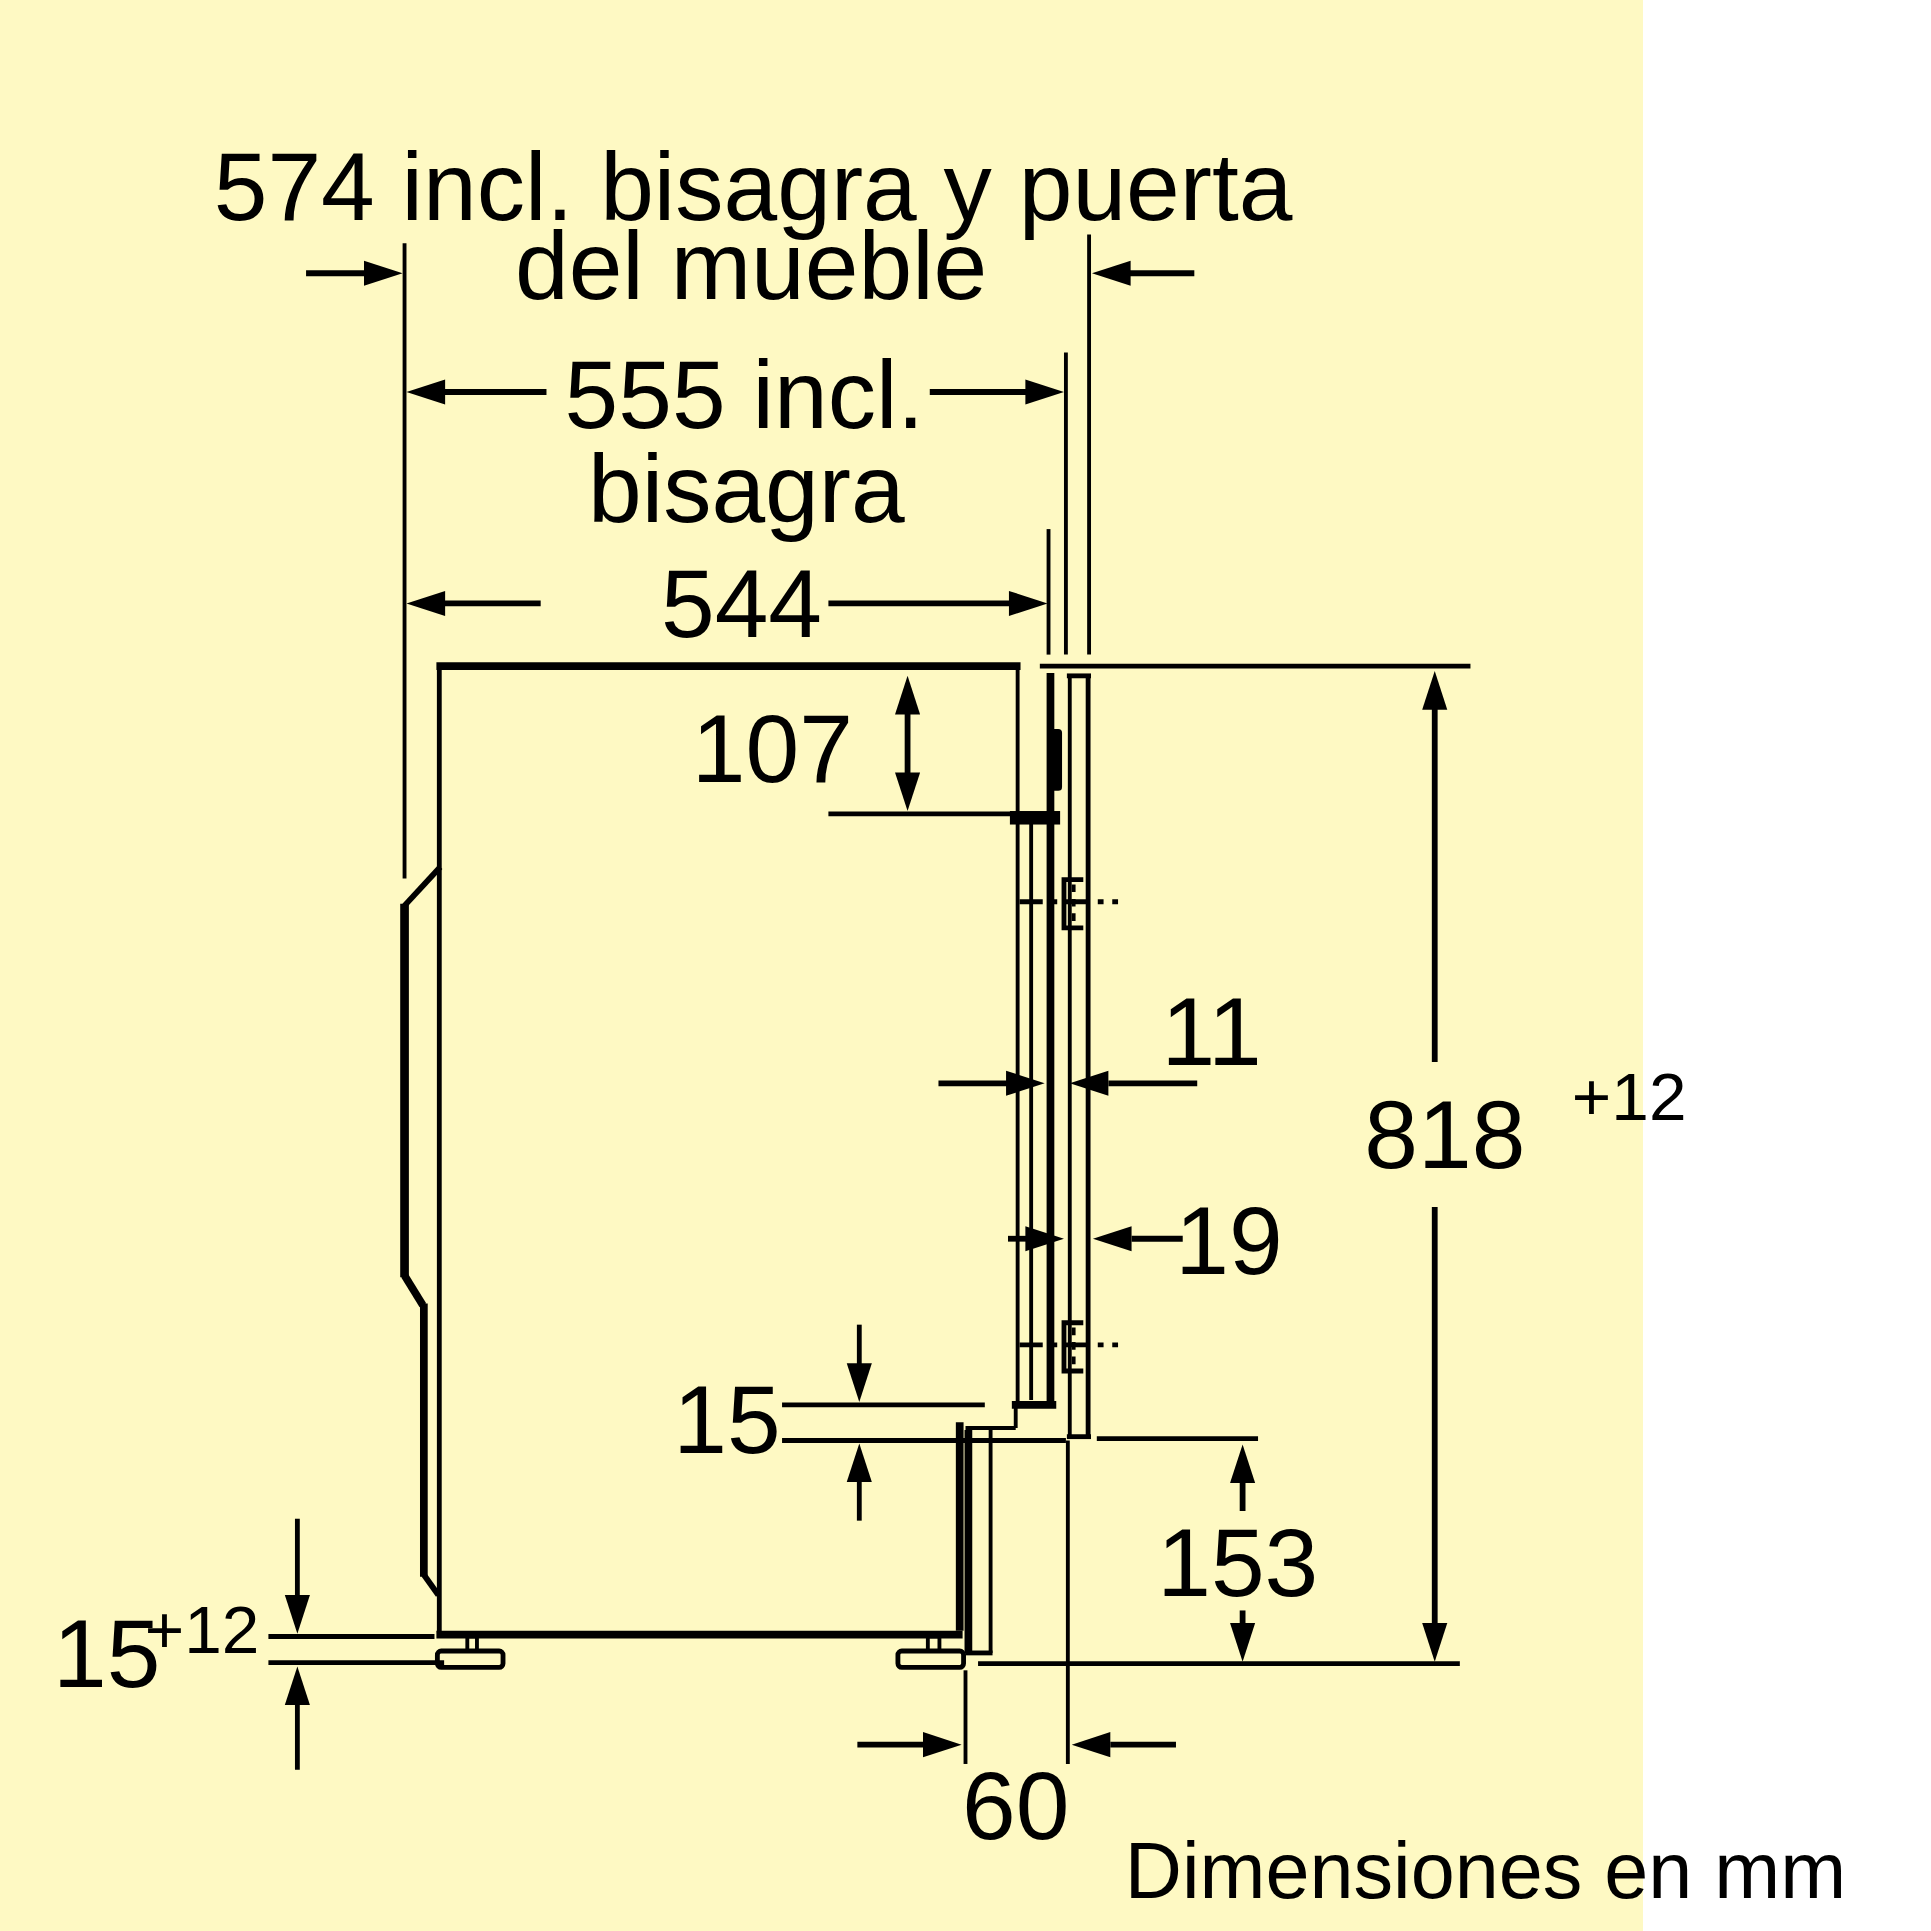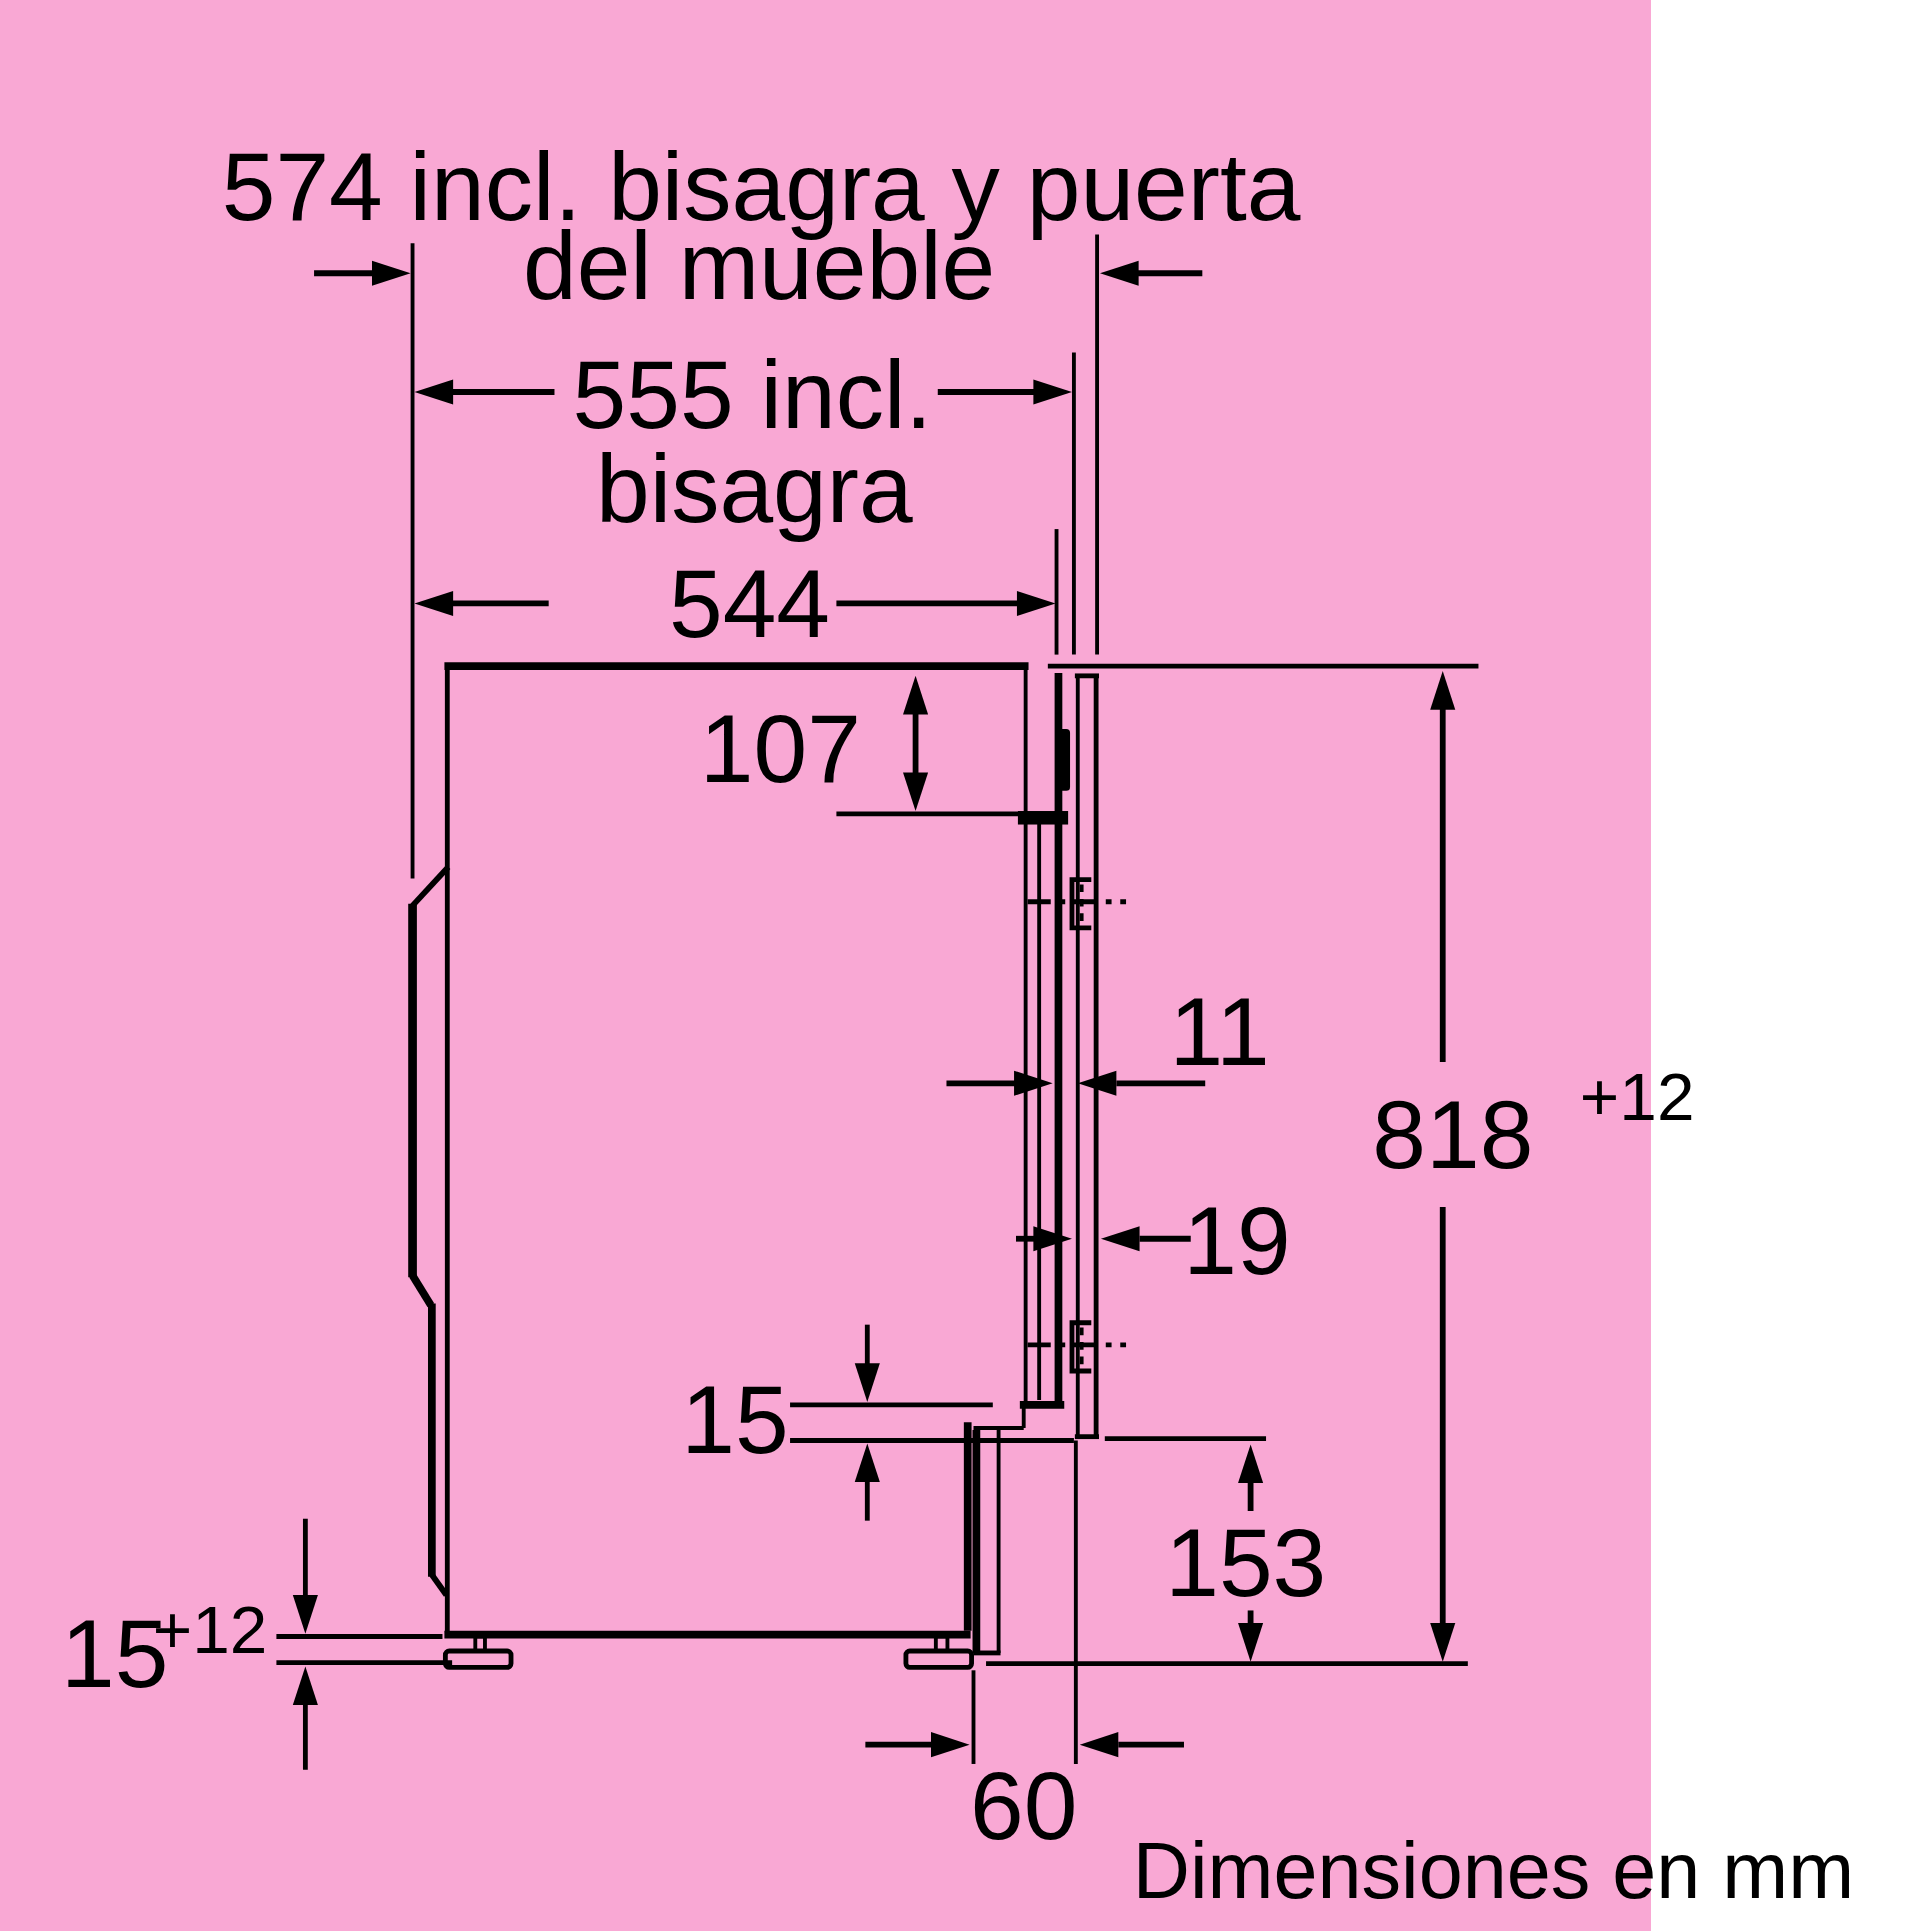--- a/index.html
+++ b/index.html
@@ -1,16 +1,16 @@
 <!DOCTYPE html>
 <html><head>
 <meta charset="utf-8">
 <style>
   html,body{margin:0;padding:0;background:#fff;}
-  .page{width:1643px;height:1931px;position:relative;background:#f9a8d4;padding-left:8px;}
+  .page{width:1643px;height:1931px;position:relative;background:#fef9c3;}
   svg{display:block;}
   text{font-family:"Liberation Sans", sans-serif;fill:#000;}
   .t100{font-size:100px;}
   .t70{font-size:70px;}
   .t82{font-size:82px;}
   .ln{stroke:#000;fill:none;}
   .w4{stroke-width:4px;}
   .w5{stroke-width:5px;}
   .w6{stroke-width:6px;}
   .w8{stroke-width:8px;}

